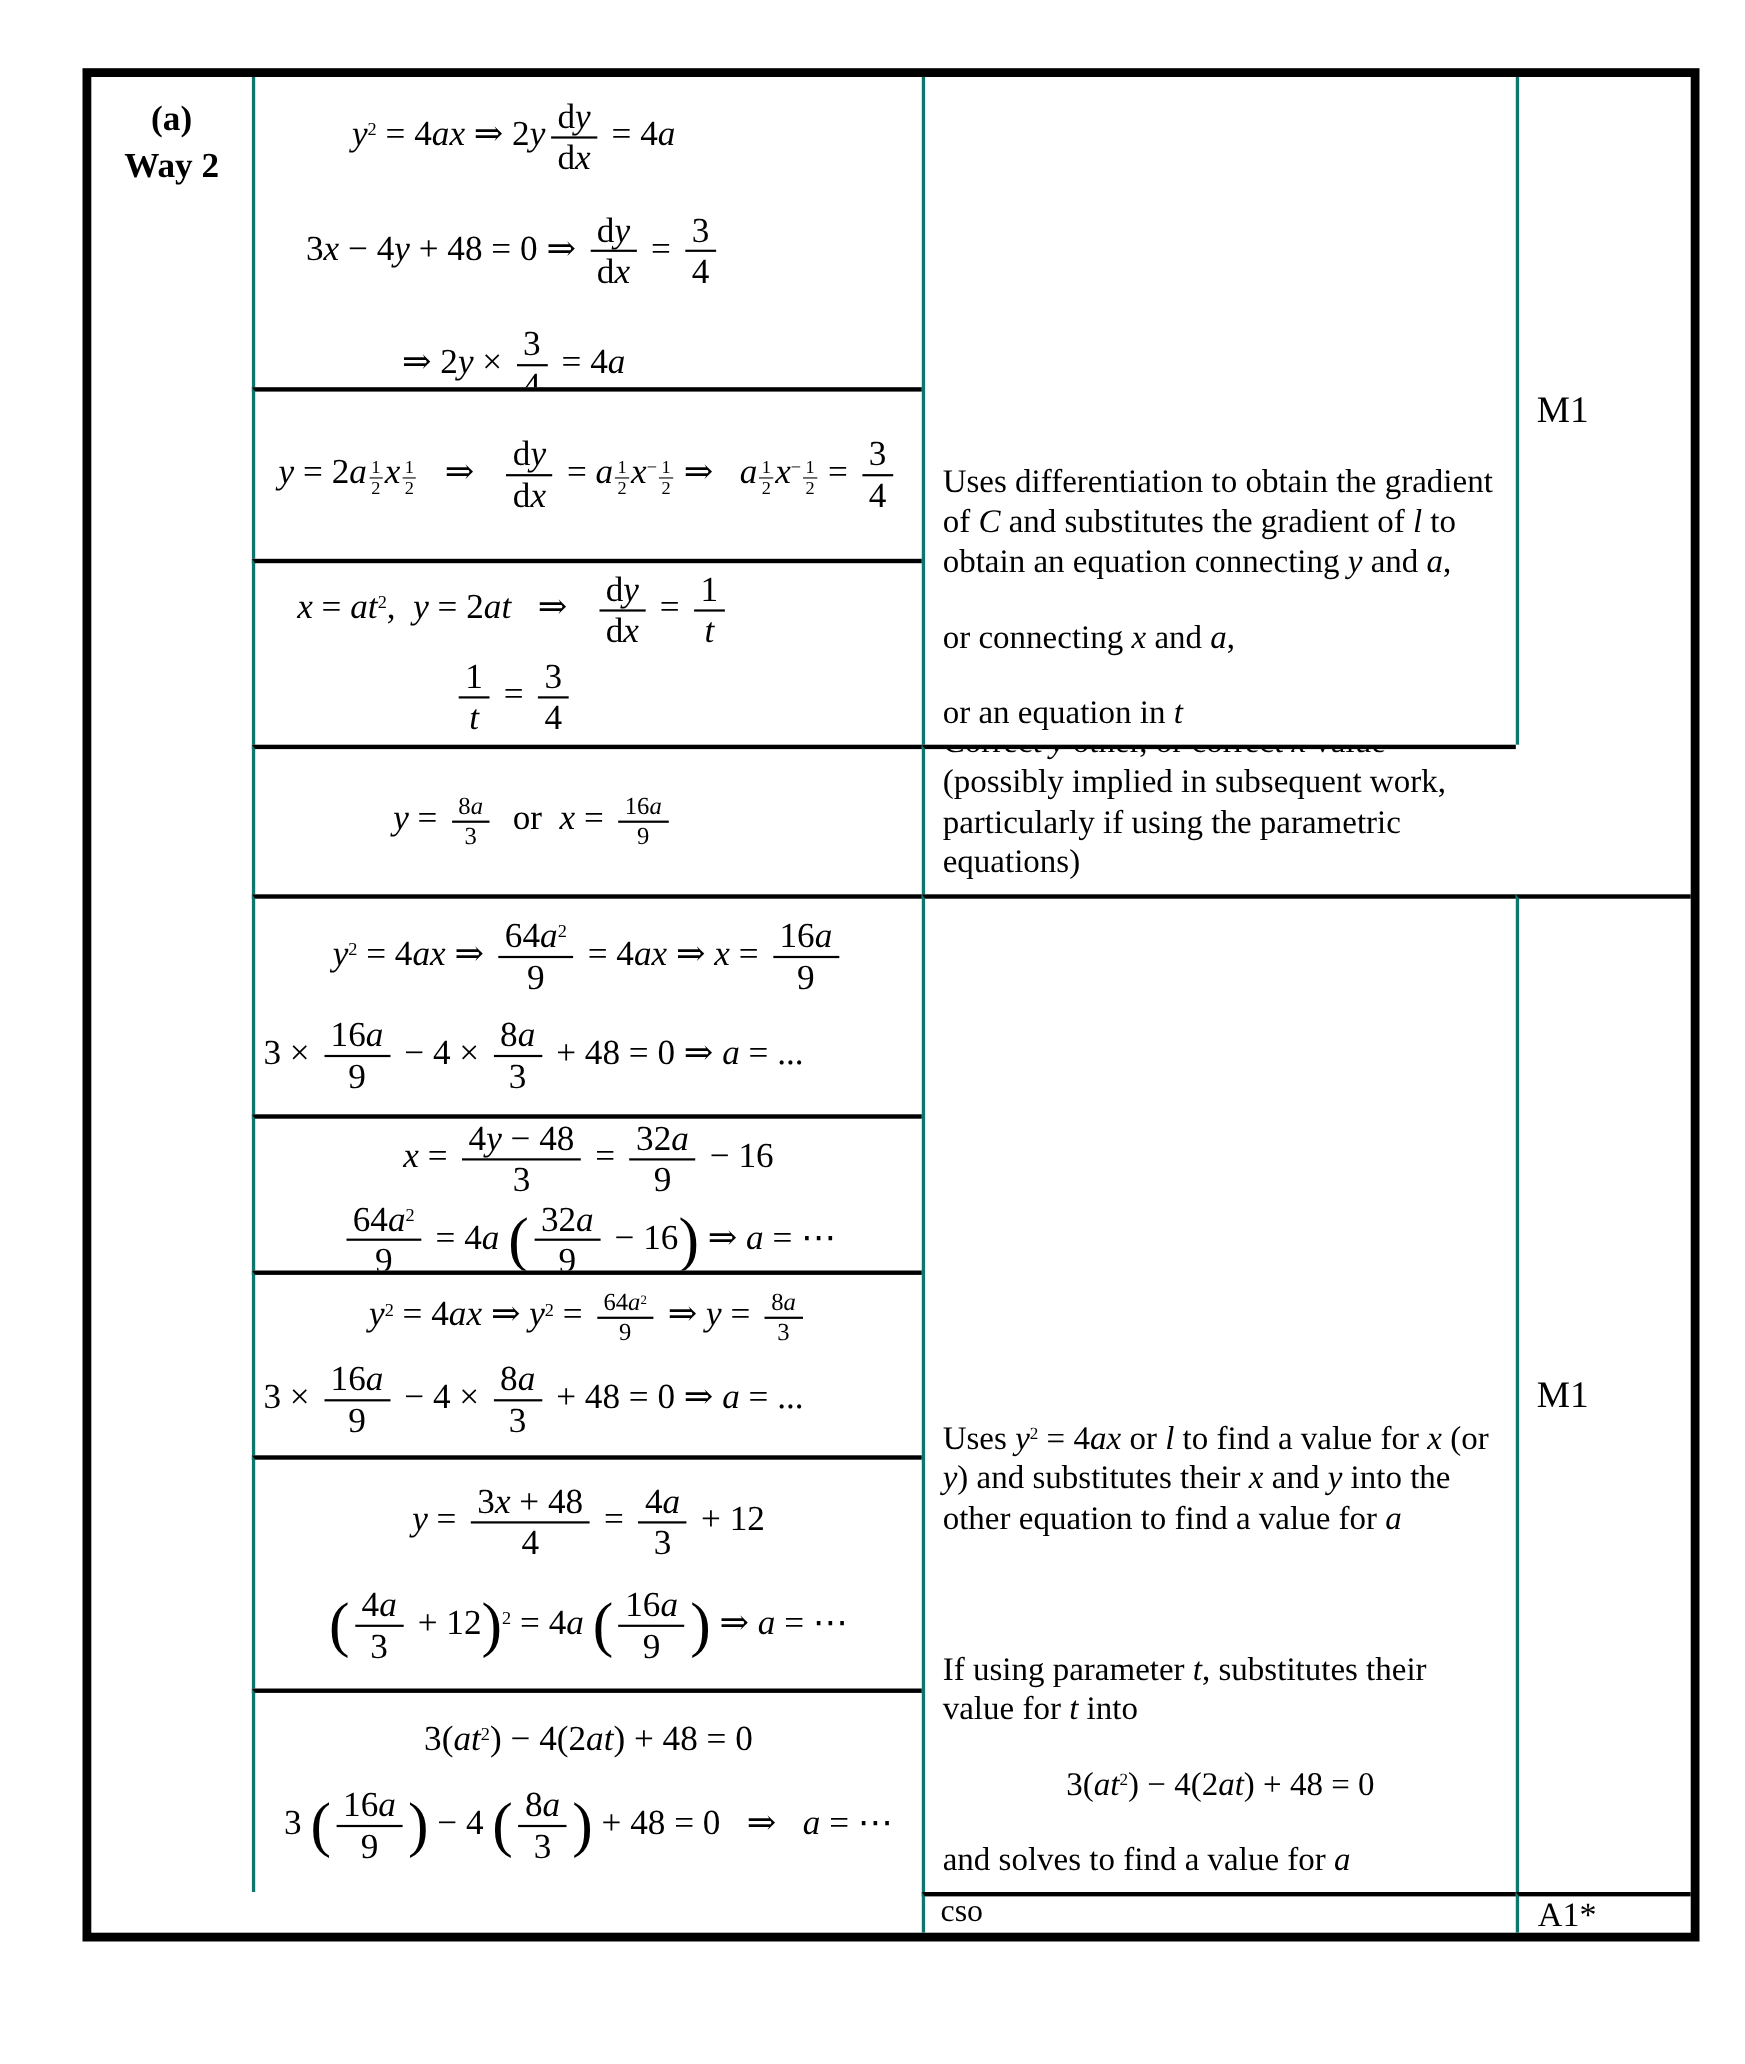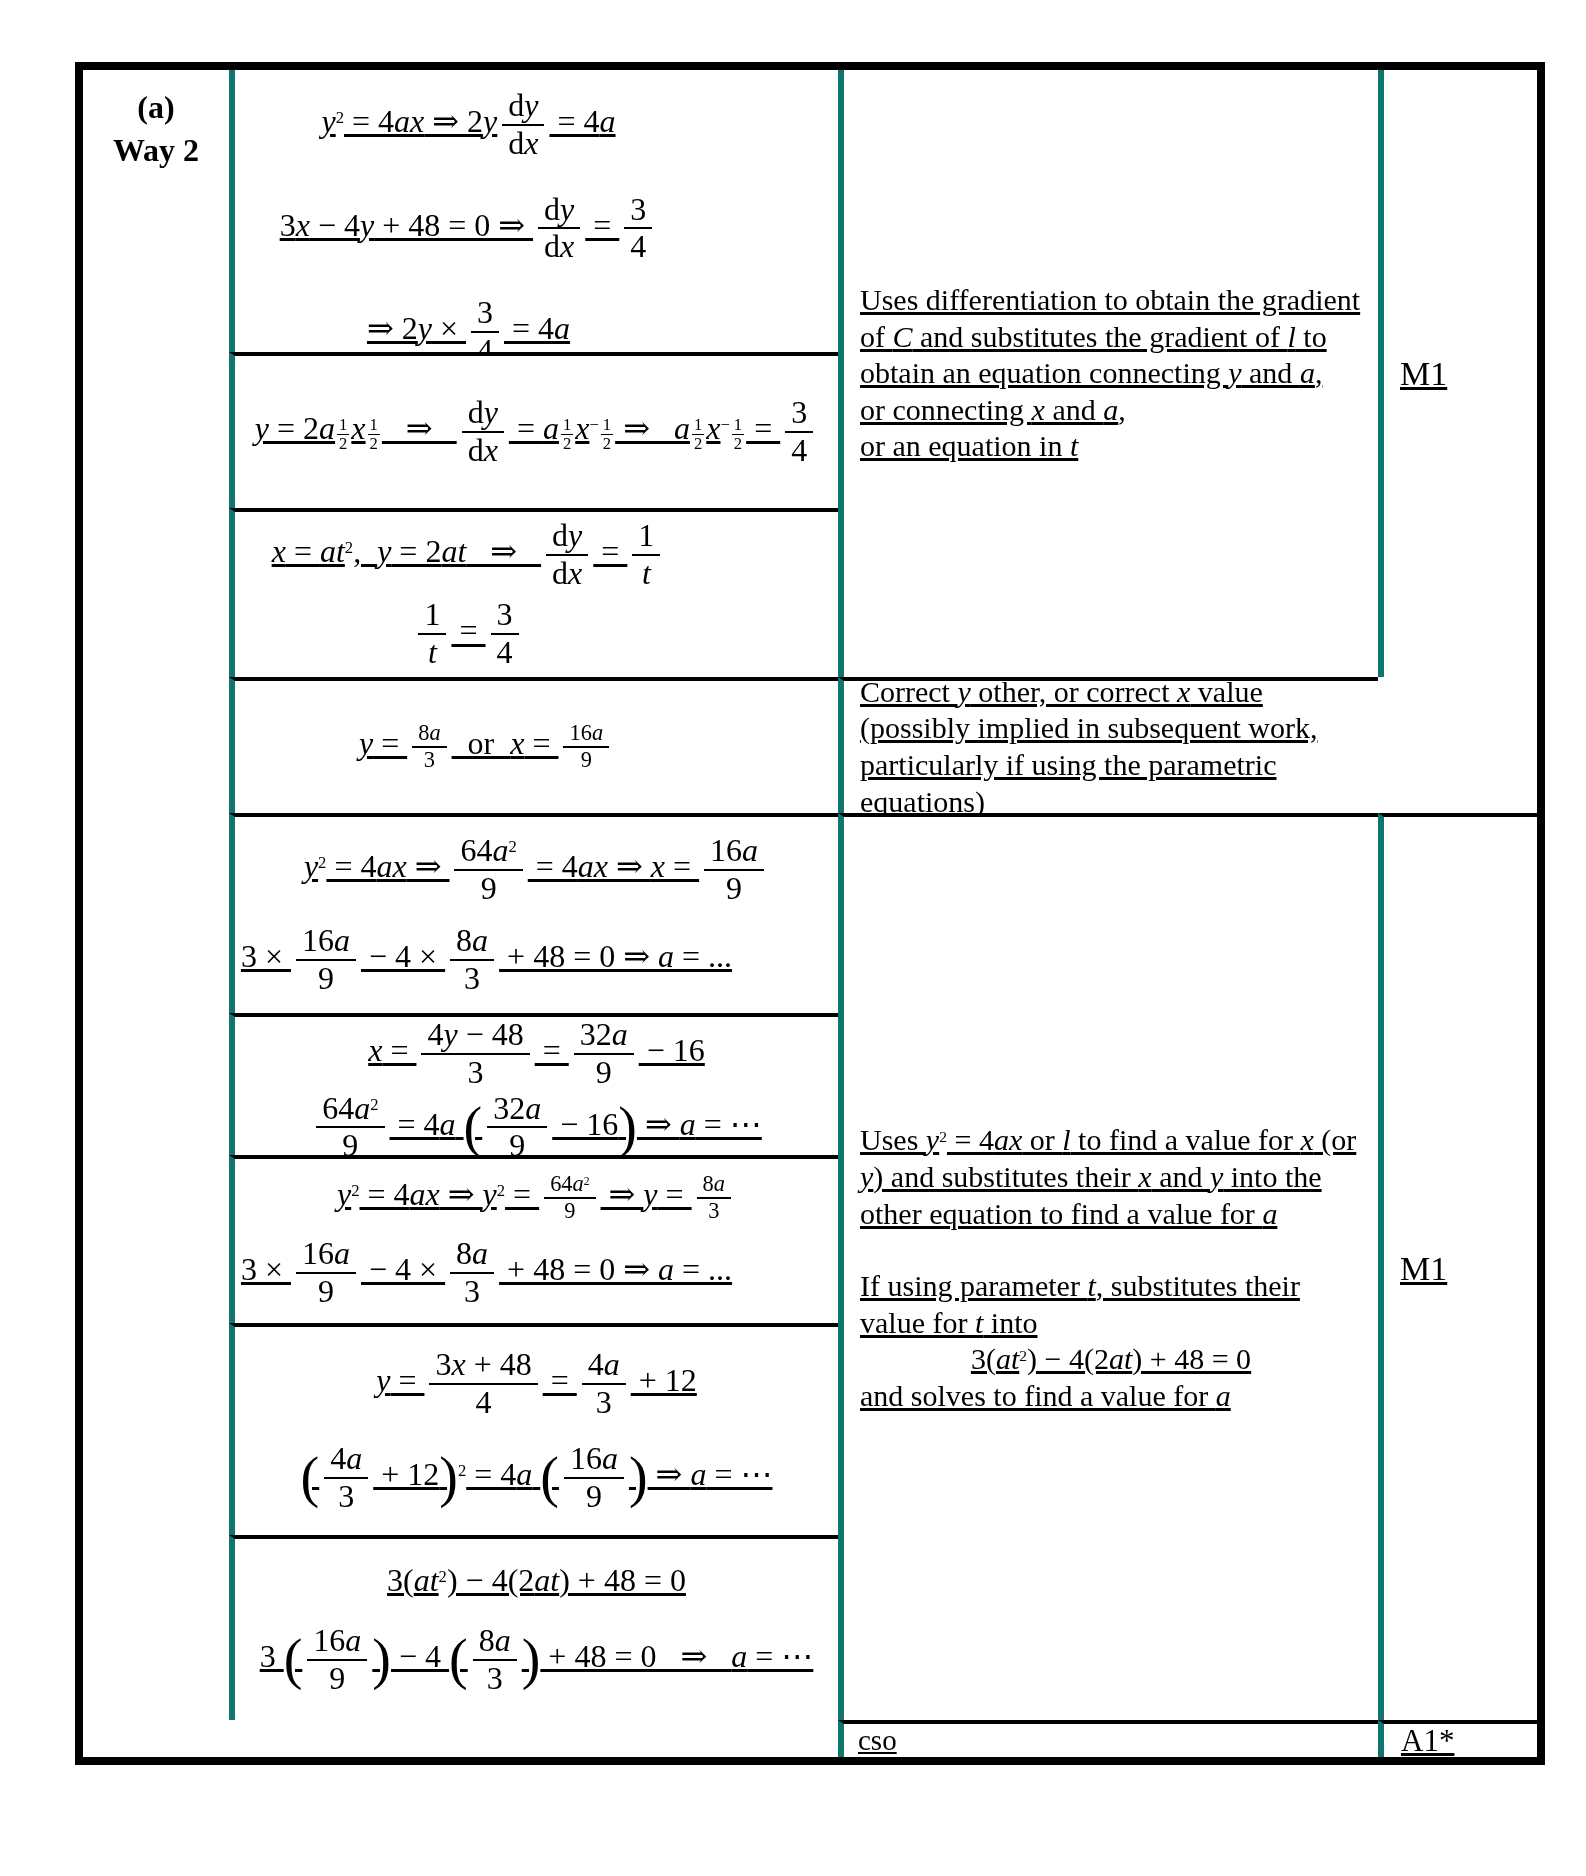--- a/index.html
+++ b/index.html
@@ -8,33 +8,33 @@
     position:absolute;left:75px;top:62px;width:1470px;height:1703px;
     border:8px solid #000;box-sizing:border-box;
     display:grid;
     grid-template-columns:146px 609px 540px 1fr;
     grid-template-rows:282px 156px 169px 136px 200px 142px 168px 212px 185px 1fr;
     background:#fff;
   }
   .mstable *{box-sizing:border-box;}
   .cell{overflow:hidden;}
   
-  .bl{border-left:6px solid #0f766e;text-decoration:underline;}
+  .bl{border-left:3px solid #0f766e;}
   .bt{border-top:4px solid #000;}
   
   .c-label{grid-column:1;grid-row:1/11;text-align:center;padding-top:16px;font-weight:bold;font-size:32px;line-height:1.35;}
   
   .work{grid-column:2;display:flex;flex-direction:column;justify-content:space-evenly;align-items:center;}
   .w-a{grid-row:1;justify-content:flex-start;padding-top:18px;gap:30px;}
   .w-b{grid-row:2;} .w-c{grid-row:3;} .w-d{grid-row:4;} .w-e{grid-row:5;align-items:center;}
   .w-f{grid-row:6;} .w-g{grid-row:7;} .w-h{grid-row:8;} .w-i{grid-row:9;} .w-j{grid-row:10;}
   .sl{transform:translateX(-68px);}
   .sl2{transform:translateX(-50px);}
   
-  .note{grid-column:3;display:flex;flex-direction:column;justify-content:center;padding:10px 16px;font-size:30px;line-height:1.22;}
+  .note{grid-column:3;display:flex;flex-direction:column;justify-content:flex-end;padding:10px 16px;font-size:30px;line-height:1.22;gap:32px;}
   .n-1{grid-row:1/4;} .n-d{grid-row:4;} .n-2{grid-row:5/10;} .n-j{grid-row:10;font-size:29px;padding:2px 14px;}
   .note .p{margin:0;}
   .gap{height:36px;}
   .eqnote{text-align:center;}
   
   .mark{grid-column:4;display:flex;align-items:center;padding-left:16px;font-size:34px;}
   .m-1{grid-row:1/4;} .m-d{grid-row:4;} .m-2{grid-row:5/10;} .m-j{grid-row:10;font-size:31px;padding-left:17px;}
   
   .mathline{font-size:32px;text-align:center;white-space:nowrap;}
   .mathline span{white-space:pre;}

